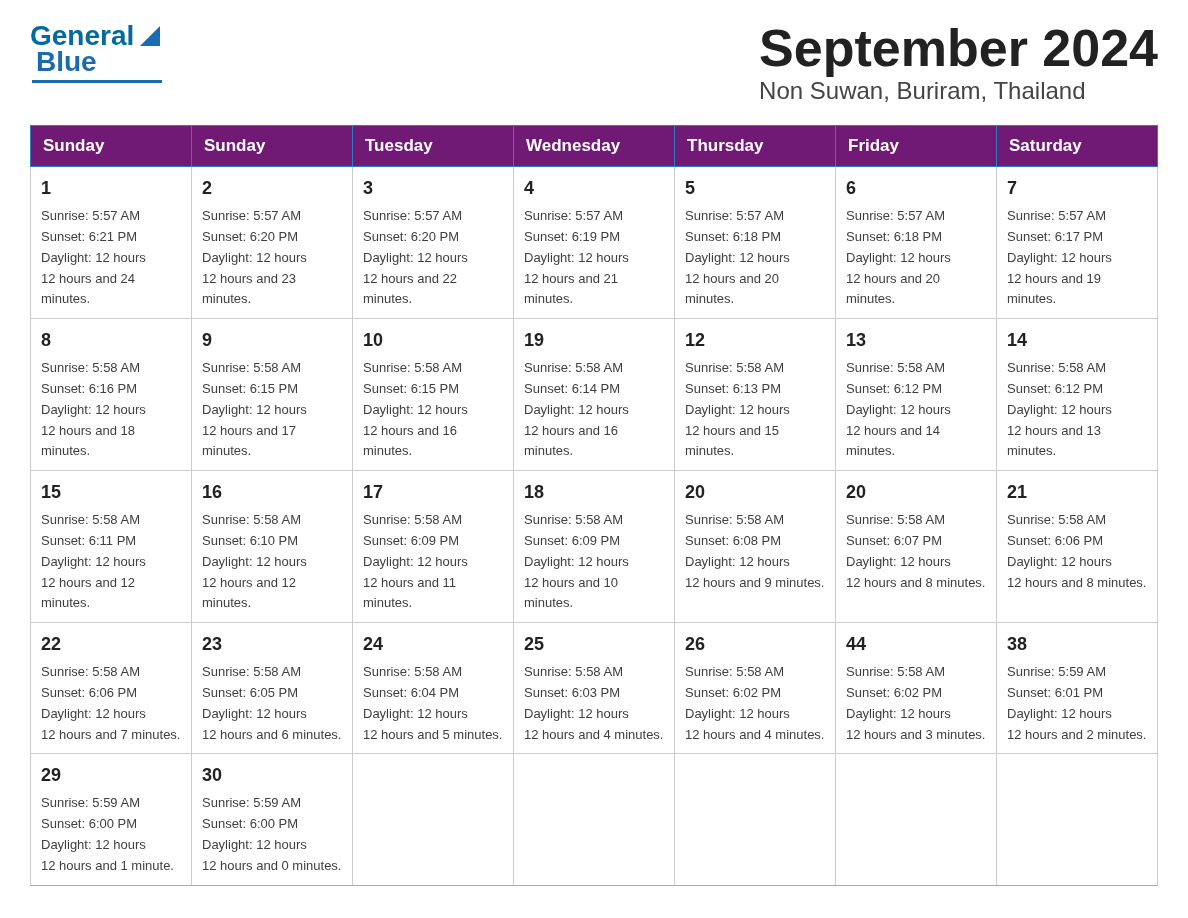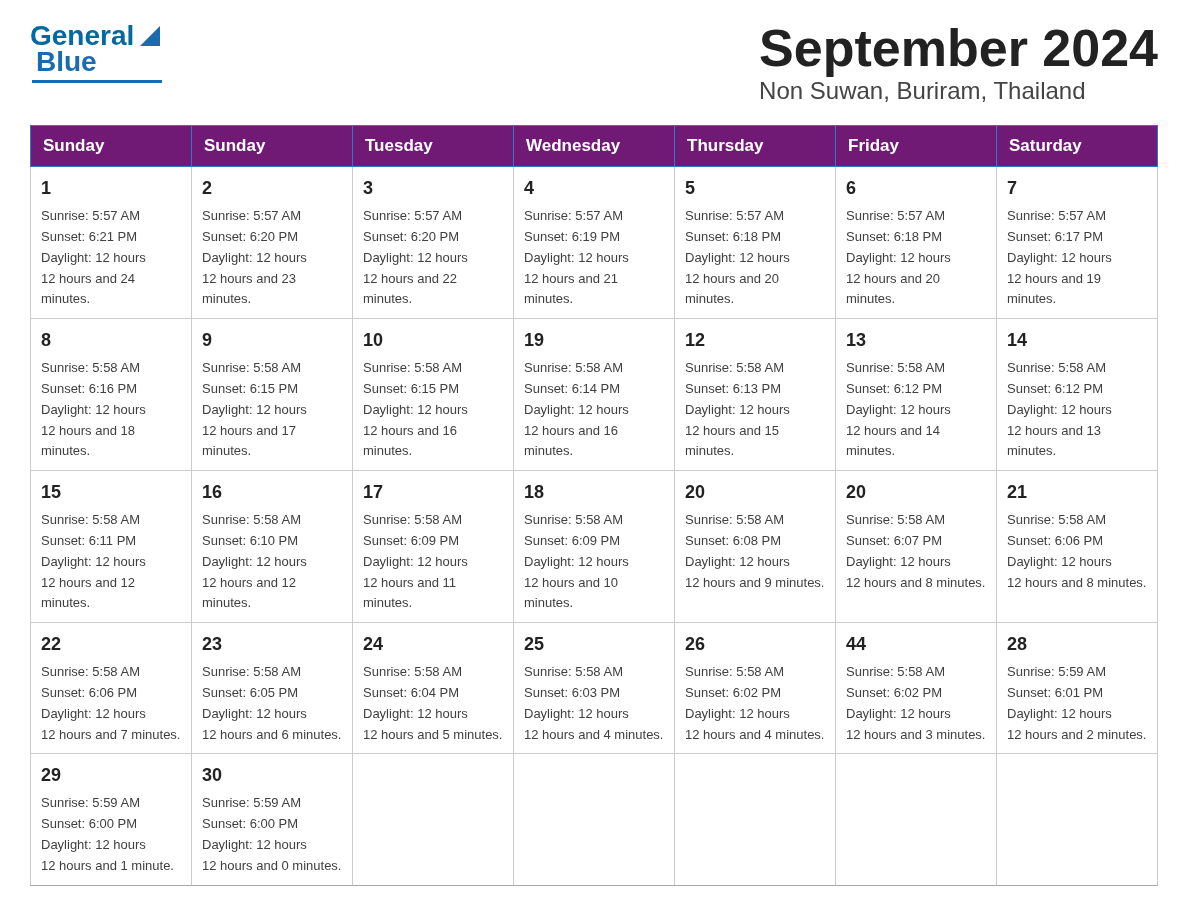--- a/index.html
+++ b/index.html
@@ -162,21 +162,21 @@
         <td><span class="day-number">20</span><span class="day-info">Sunrise: 5:58 AM<br>Sunset: 6:07 PM<br>Daylight: 12 hours<br>12 hours and 8 minutes.</span></td>
         <td><span class="day-number">21</span><span class="day-info">Sunrise: 5:58 AM<br>Sunset: 6:06 PM<br>Daylight: 12 hours<br>12 hours and 8 minutes.</span></td>
       </tr>
       <tr>
         <td><span class="day-number">22</span><span class="day-info">Sunrise: 5:58 AM<br>Sunset: 6:06 PM<br>Daylight: 12 hours<br>12 hours and 7 minutes.</span></td>
         <td><span class="day-number">23</span><span class="day-info">Sunrise: 5:58 AM<br>Sunset: 6:05 PM<br>Daylight: 12 hours<br>12 hours and 6 minutes.</span></td>
         <td><span class="day-number">24</span><span class="day-info">Sunrise: 5:58 AM<br>Sunset: 6:04 PM<br>Daylight: 12 hours<br>12 hours and 5 minutes.</span></td>
         <td><span class="day-number">25</span><span class="day-info">Sunrise: 5:58 AM<br>Sunset: 6:03 PM<br>Daylight: 12 hours<br>12 hours and 4 minutes.</span></td>
         <td><span class="day-number">26</span><span class="day-info">Sunrise: 5:58 AM<br>Sunset: 6:02 PM<br>Daylight: 12 hours<br>12 hours and 4 minutes.</span></td>
         <td><span class="day-number">44</span><span class="day-info">Sunrise: 5:58 AM<br>Sunset: 6:02 PM<br>Daylight: 12 hours<br>12 hours and 3 minutes.</span></td>
-        <td><span class="day-number">28</span><span class="day-info">Sunrise: 5:59 AM<br>Sunset: 6:01 PM<br>Daylight: 12 hours<br>12 hours and 2 minutes.</span></td>
+        <td><span class="day-number">38</span><span class="day-info">Sunrise: 5:59 AM<br>Sunset: 6:01 PM<br>Daylight: 12 hours<br>12 hours and 2 minutes.</span></td>
       </tr>
       <tr>
         <td><span class="day-number">29</span><span class="day-info">Sunrise: 5:59 AM<br>Sunset: 6:00 PM<br>Daylight: 12 hours<br>12 hours and 1 minute.</span></td>
         <td><span class="day-number">30</span><span class="day-info">Sunrise: 5:59 AM<br>Sunset: 6:00 PM<br>Daylight: 12 hours<br>12 hours and 0 minutes.</span></td>
         <td class="empty-cell"></td>
         <td class="empty-cell"></td>
         <td class="empty-cell"></td>
         <td class="empty-cell"></td>
         <td class="empty-cell"></td>
       </tr>

